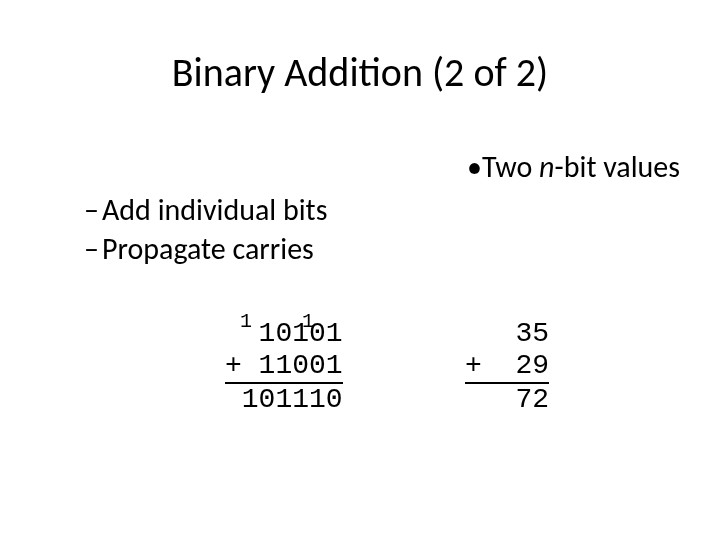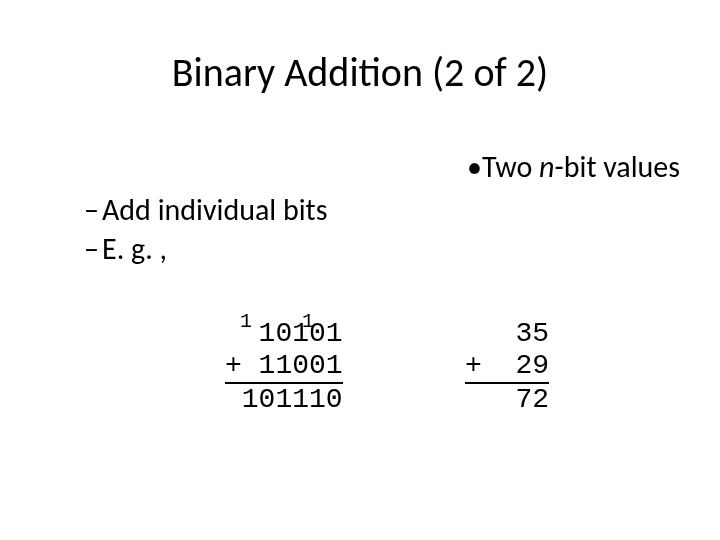--- a/index.html
+++ b/index.html
@@ -100,21 +100,21 @@
   <div class="title">Binary Addition (2 of 2)</div>
 
   <div class="body">
     <p class="lvl1">
       <span class="bullet">•</span><span>Two </span><span class="italic">n</span><span>-bit values</span>
     </p>
     <p class="lvl2">
       <span class="dash">–</span><span>Add individual bits</span>
     </p>
     <p class="lvl2">
-      <span class="dash">–</span><span>E. g. ,</span>
+      <span class="dash">–</span><span>Propagate carries</span>
     </p>
   </div>
 
   <div class="example">
     <div class="carries">1 1</div>
 
     <div class="binary-block">
       <table>
         <tbody>
             <tr>

